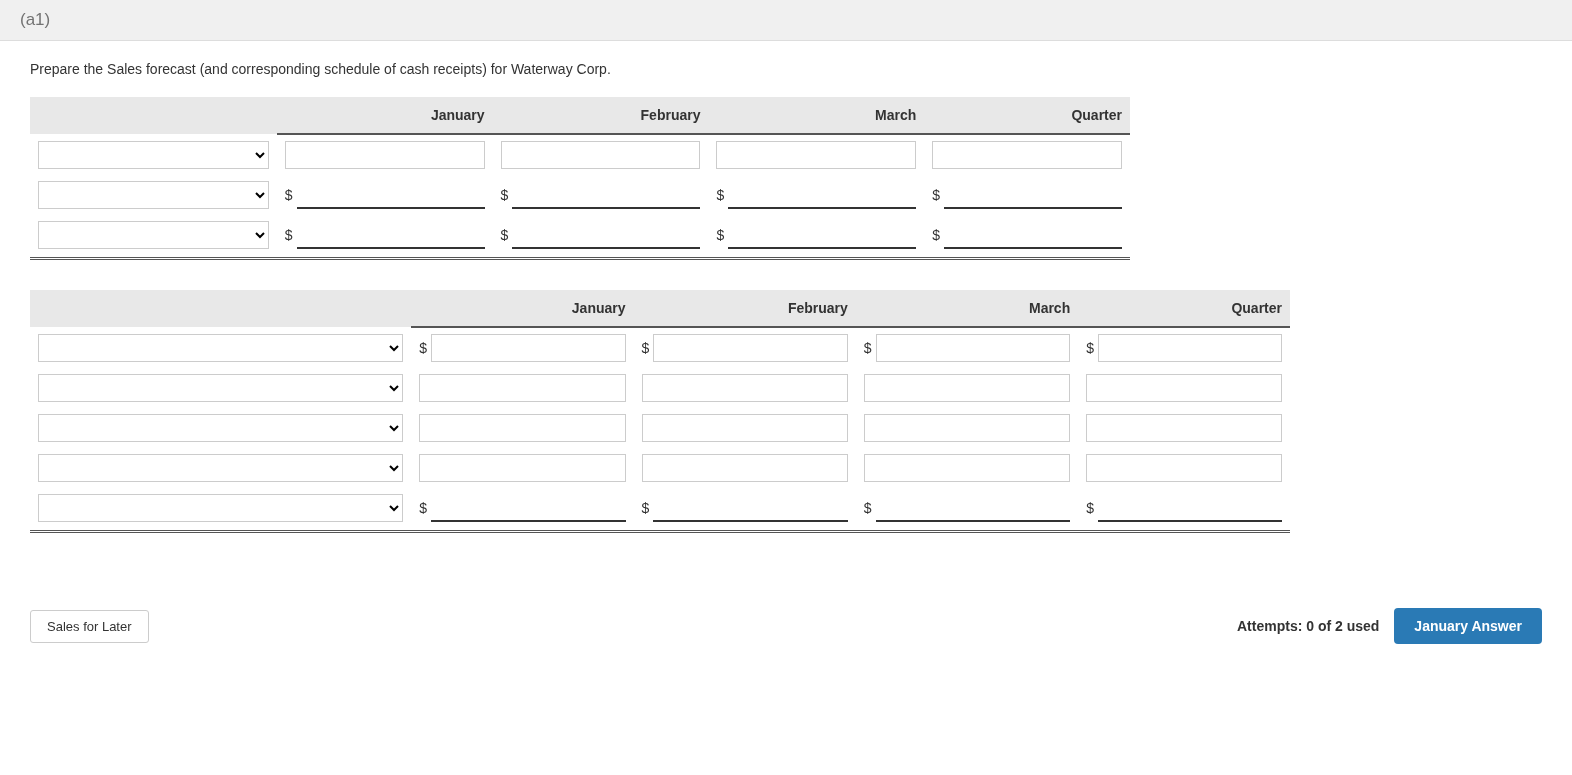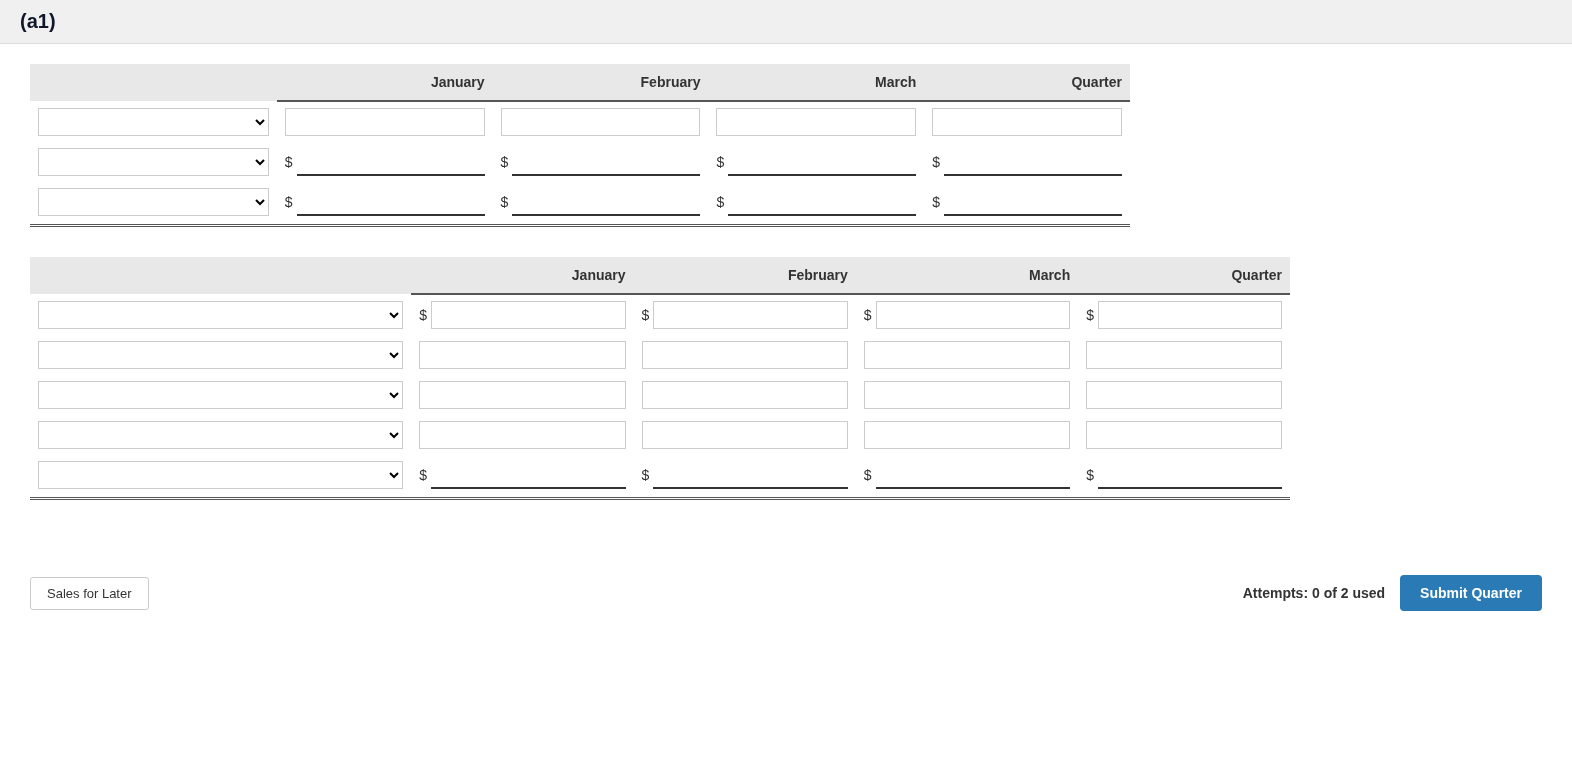--- a/index.html
+++ b/index.html
@@ -13,23 +13,23 @@
       background: #fff;
       min-height: 775px;
       padding: 0;
     }
     .header-bar {
       background: #f0f0f0;
       border-bottom: 1px solid #ddd;
       padding: 10px 20px;
     }
     .header-title {
-      color: #0f172a;
-      font-size: 20px;
-      font-weight: bold;
+      color: #737373;
+      font-size: 17px;
+      font-weight: normal;
     }
     .content {
       padding: 20px 30px;
     }
     .instruction {
       font-size: 14px;
       margin-bottom: 20px;
       color: #333;
     }
     
@@ -168,20 +168,21 @@
 <body>
 
 <div class="page-container">
 
   <div class="header-bar">
     <span class="header-title">(a1)</span>
   </div>
 
   <div class="content">
 
+    <p class="instruction">Prepare the Sales forecast (and corresponding schedule of cash receipts) for Waterway Corp.</p>
 
     <div class="table-section">
       <table class="section1-table">
         <thead>
           <tr>
             <th class="col-label"></th>
             <th class="col-month month-header">January</th>
             <th class="col-month month-header">February</th>
             <th class="col-month month-header">March</th>
             <th class="col-quarter month-header">Quarter</th>
@@ -398,16 +399,16 @@
           </tr>
         </tbody>
       </table>
     </div>
   </div>
 
   <div class="footer">
     <button class="save-btn">Sales for Later</button>
     <div class="footer-right">
       <span class="attempts-text">Attempts: 0 of 2 used</span>
-      <button class="submit-btn">Submit Quarter</button>
+      <button class="submit-btn">January Answer</button>
     </div>
   </div>
 </div>
 
 </body></html>

